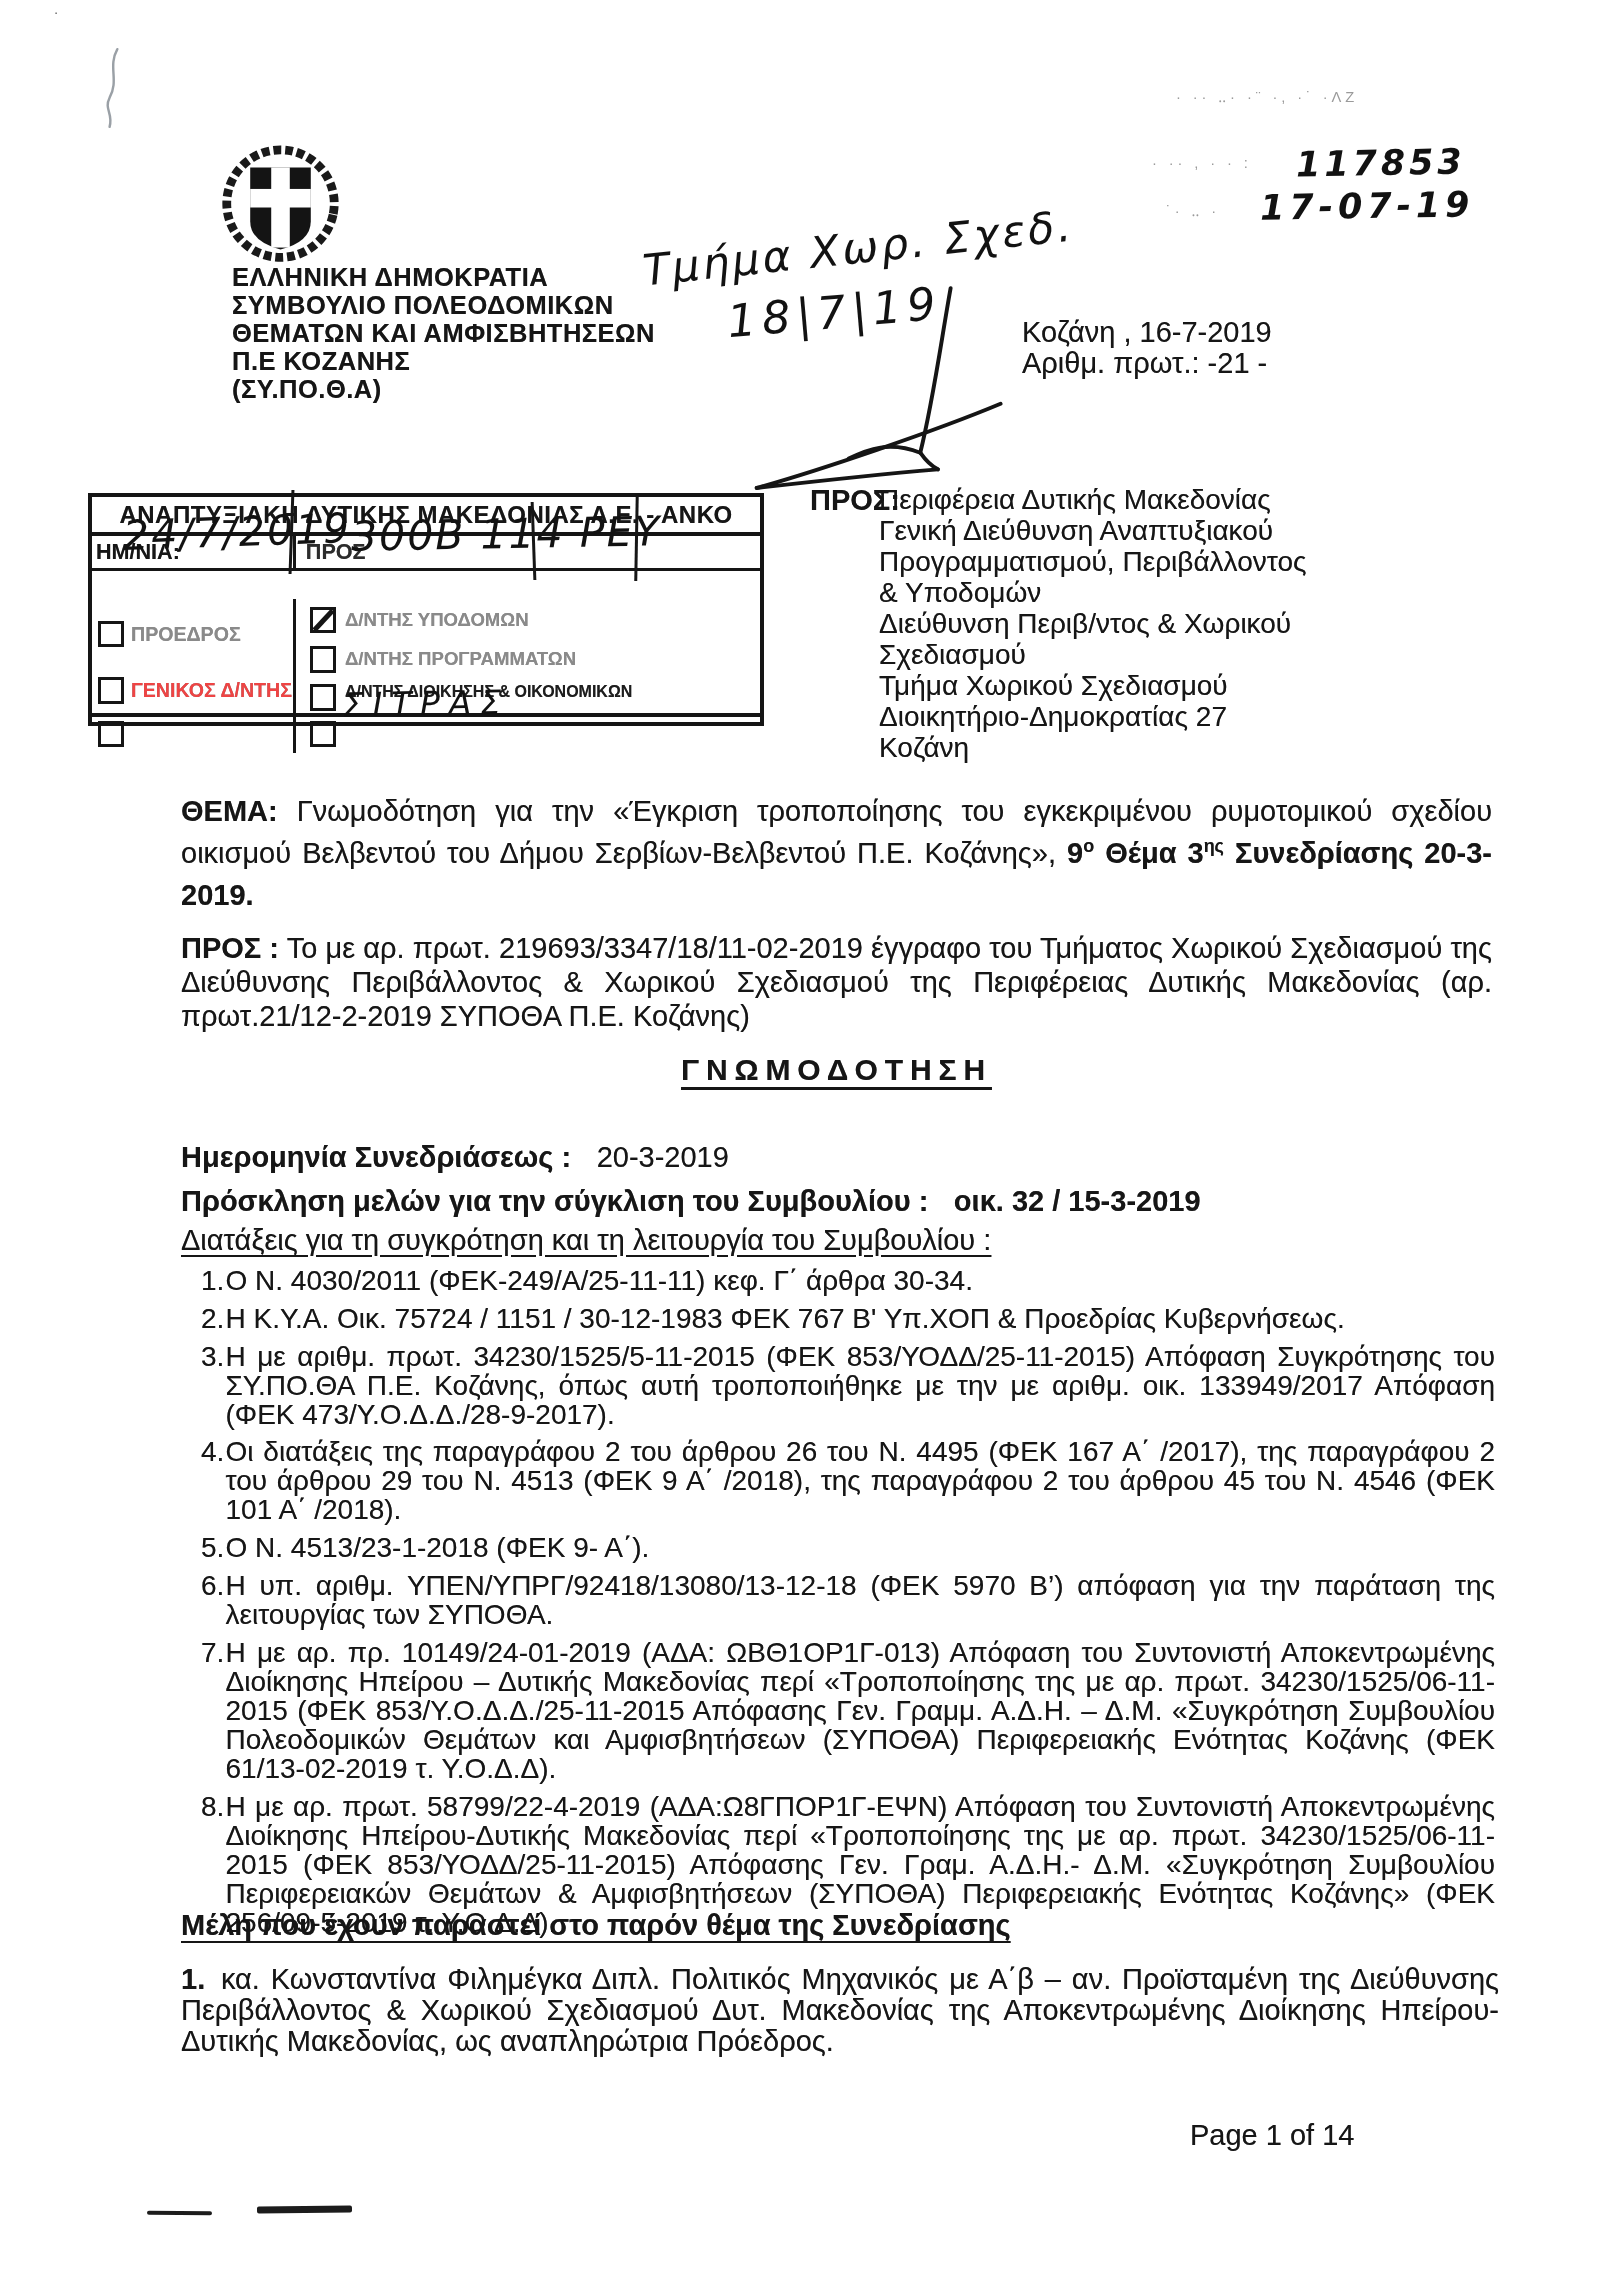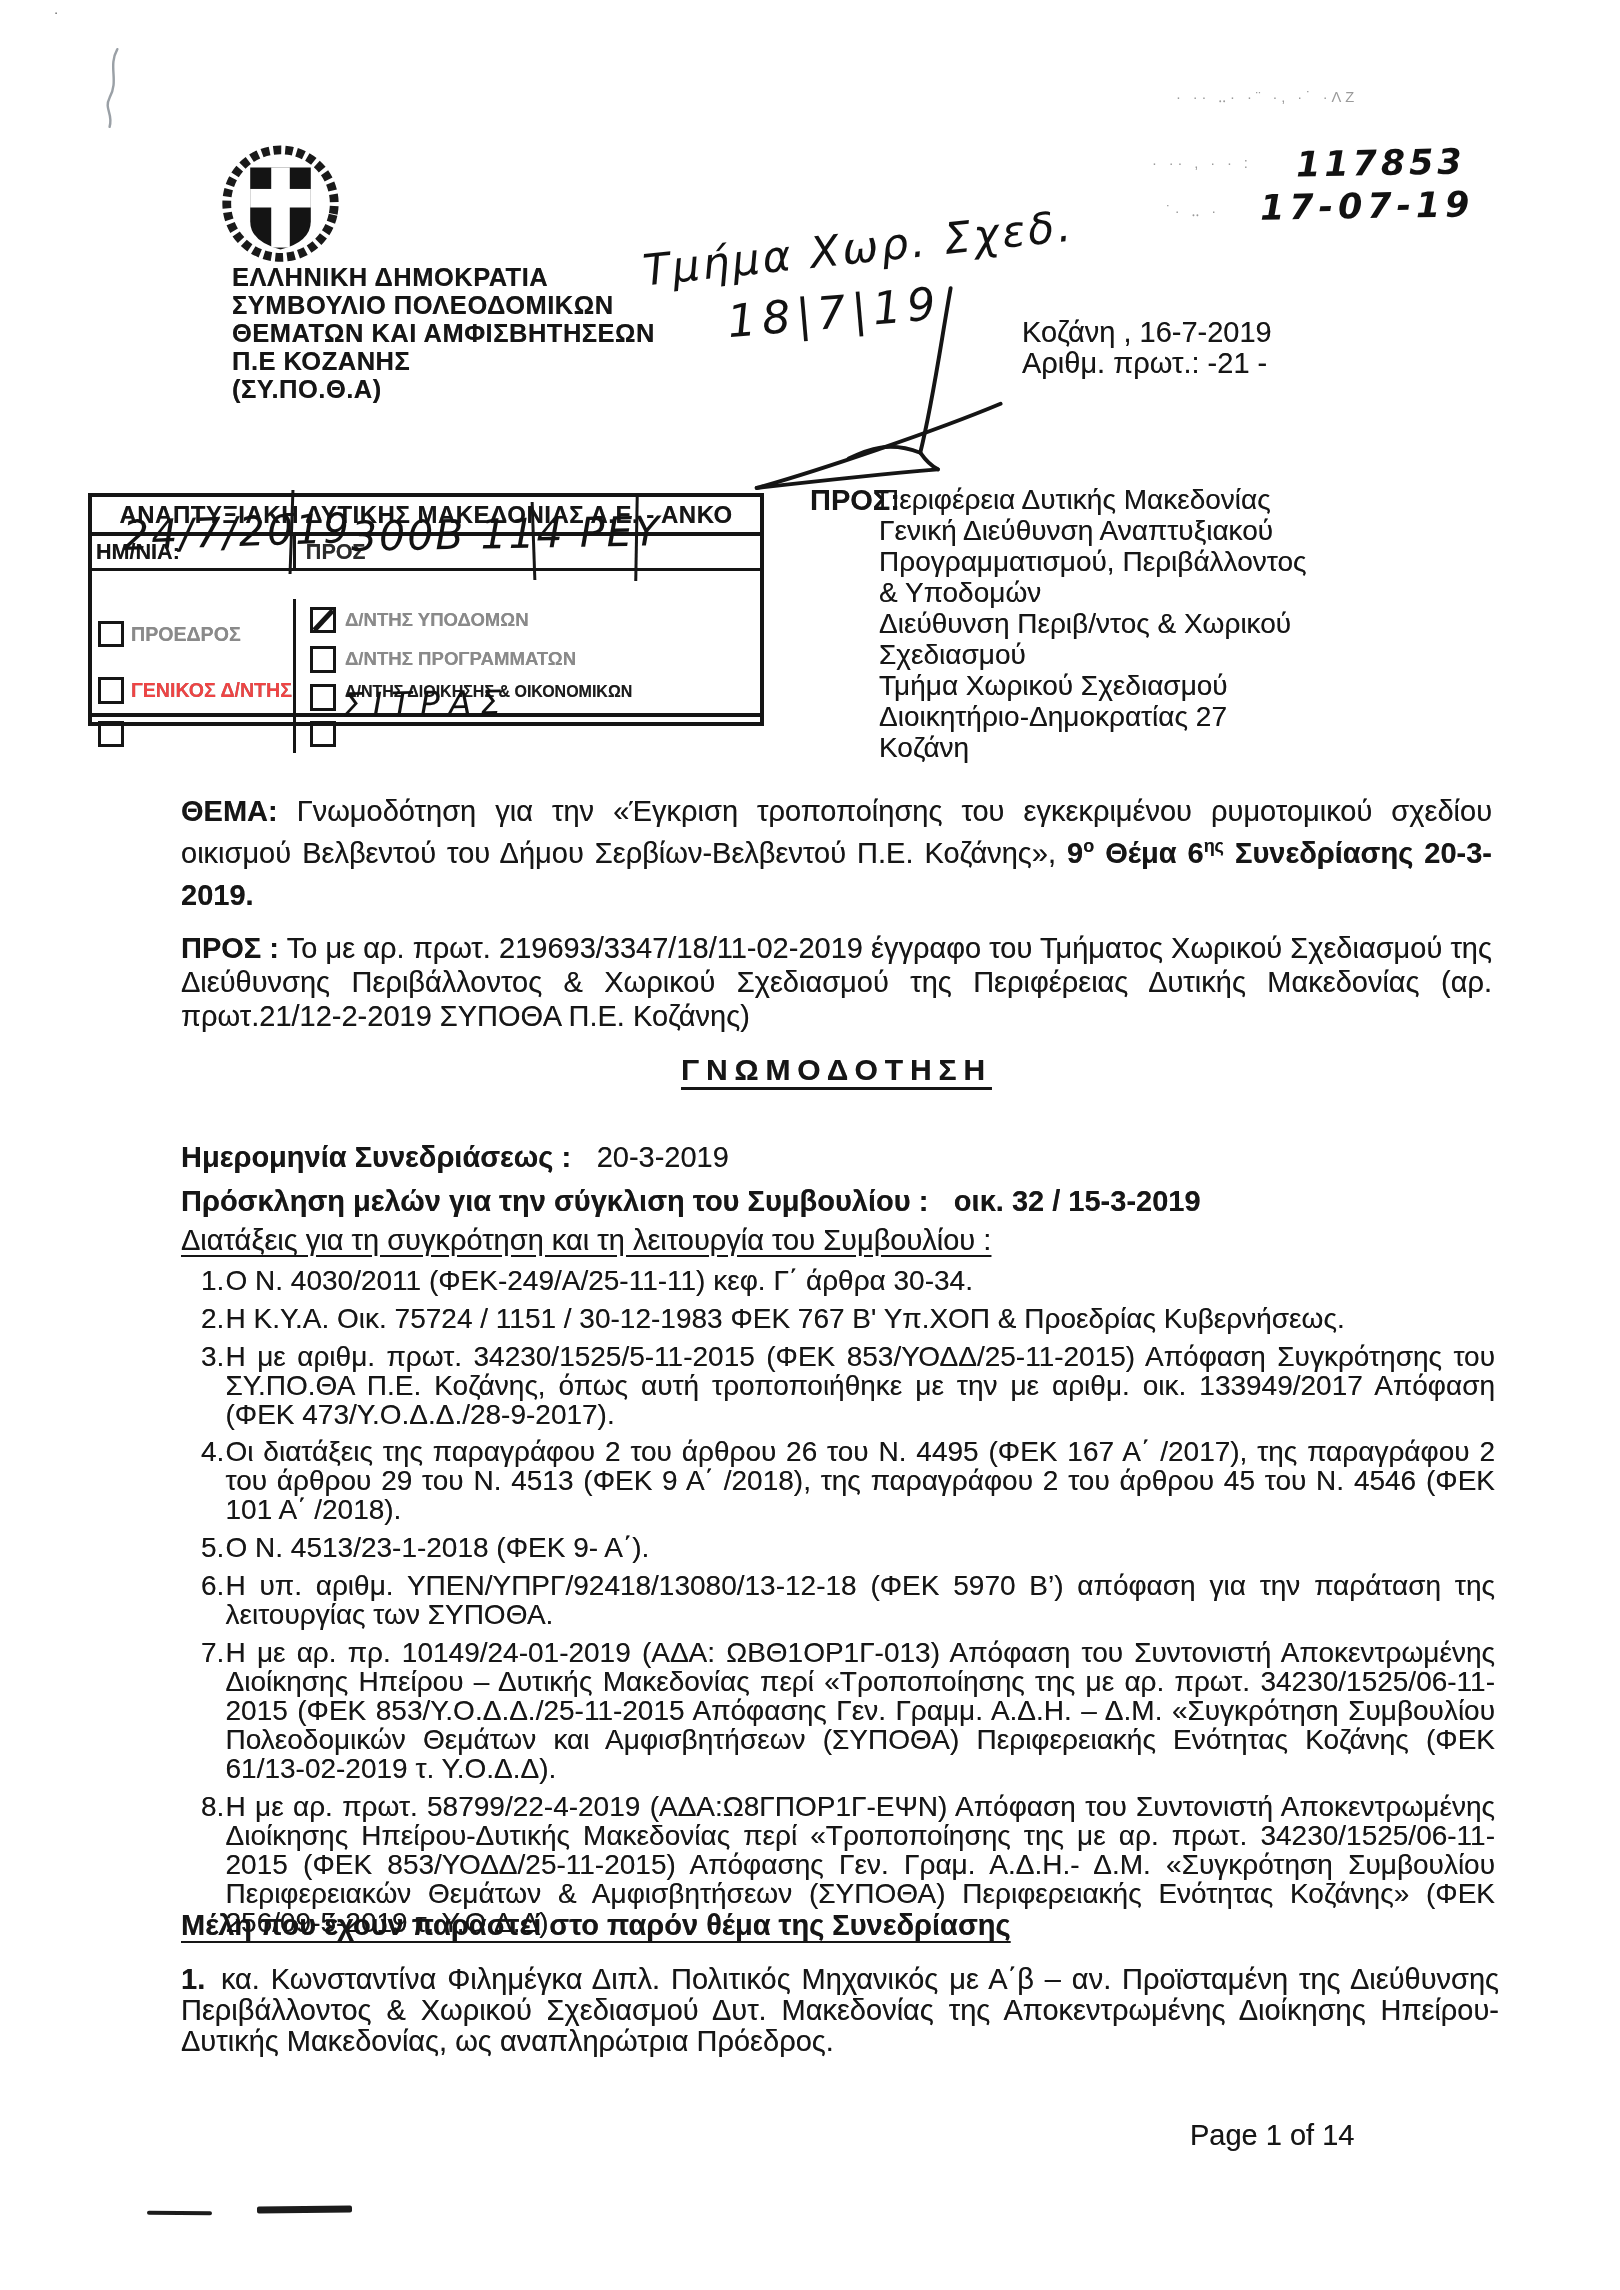--- a/index.html
+++ b/index.html
@@ -176,21 +176,21 @@
     <div>&amp; Υποδομών</div>
     <div>Διεύθυνση Περιβ/ντος &amp; Χωρικού</div>
     <div>Σχεδιασμού</div>
     <div>Τμήμα Χωρικού Σχεδιασμού</div>
     <div>Διοικητήριο-Δημοκρατίας 27</div>
     <div>Κοζάνη</div>
   </div>
 
   <div class="abs subject doc">
     <b>ΘΕΜΑ:</b>
-    <span>Γνωμοδότηση για την «Έγκριση τροποποίησης του εγκεκριμένου ρυμοτομικού σχεδίου οικισμού Βελβεντού του Δήμου Σερβίων-Βελβεντού Π.Ε. Κοζάνης», </span><b><span>9</span><sup>ο</sup><span> Θέμα 6</span><sup>ης</sup><span> Συνεδρίασης 20-3-2019.</span></b>
+    <span>Γνωμοδότηση για την «Έγκριση τροποποίησης του εγκεκριμένου ρυμοτομικού σχεδίου οικισμού Βελβεντού του Δήμου Σερβίων-Βελβεντού Π.Ε. Κοζάνης», </span><b><span>9</span><sup>ο</sup><span> Θέμα 3</span><sup>ης</sup><span> Συνεδρίασης 20-3-2019.</span></b>
   </div>
 
   <div class="abs reference doc">
     <b>ΠΡΟΣ :</b>
     <span>Το με αρ. πρωτ. 219693/3347/18/11-02-2019 έγγραφο του Τμήματος Χωρικού Σχεδιασμού της Διεύθυνσης Περιβάλλοντος &amp; Χωρικού Σχεδιασμού της Περιφέρειας Δυτικής Μακεδονίας (αρ. πρωτ.21/12-2-2019 ΣΥΠΟΘΑ Π.Ε. Κοζάνης)</span>
   </div>
 
   <div class="abs opinion-heading doc">
     <span>ΓΝΩΜΟΔΟΤΗΣΗ</span>
   </div>

